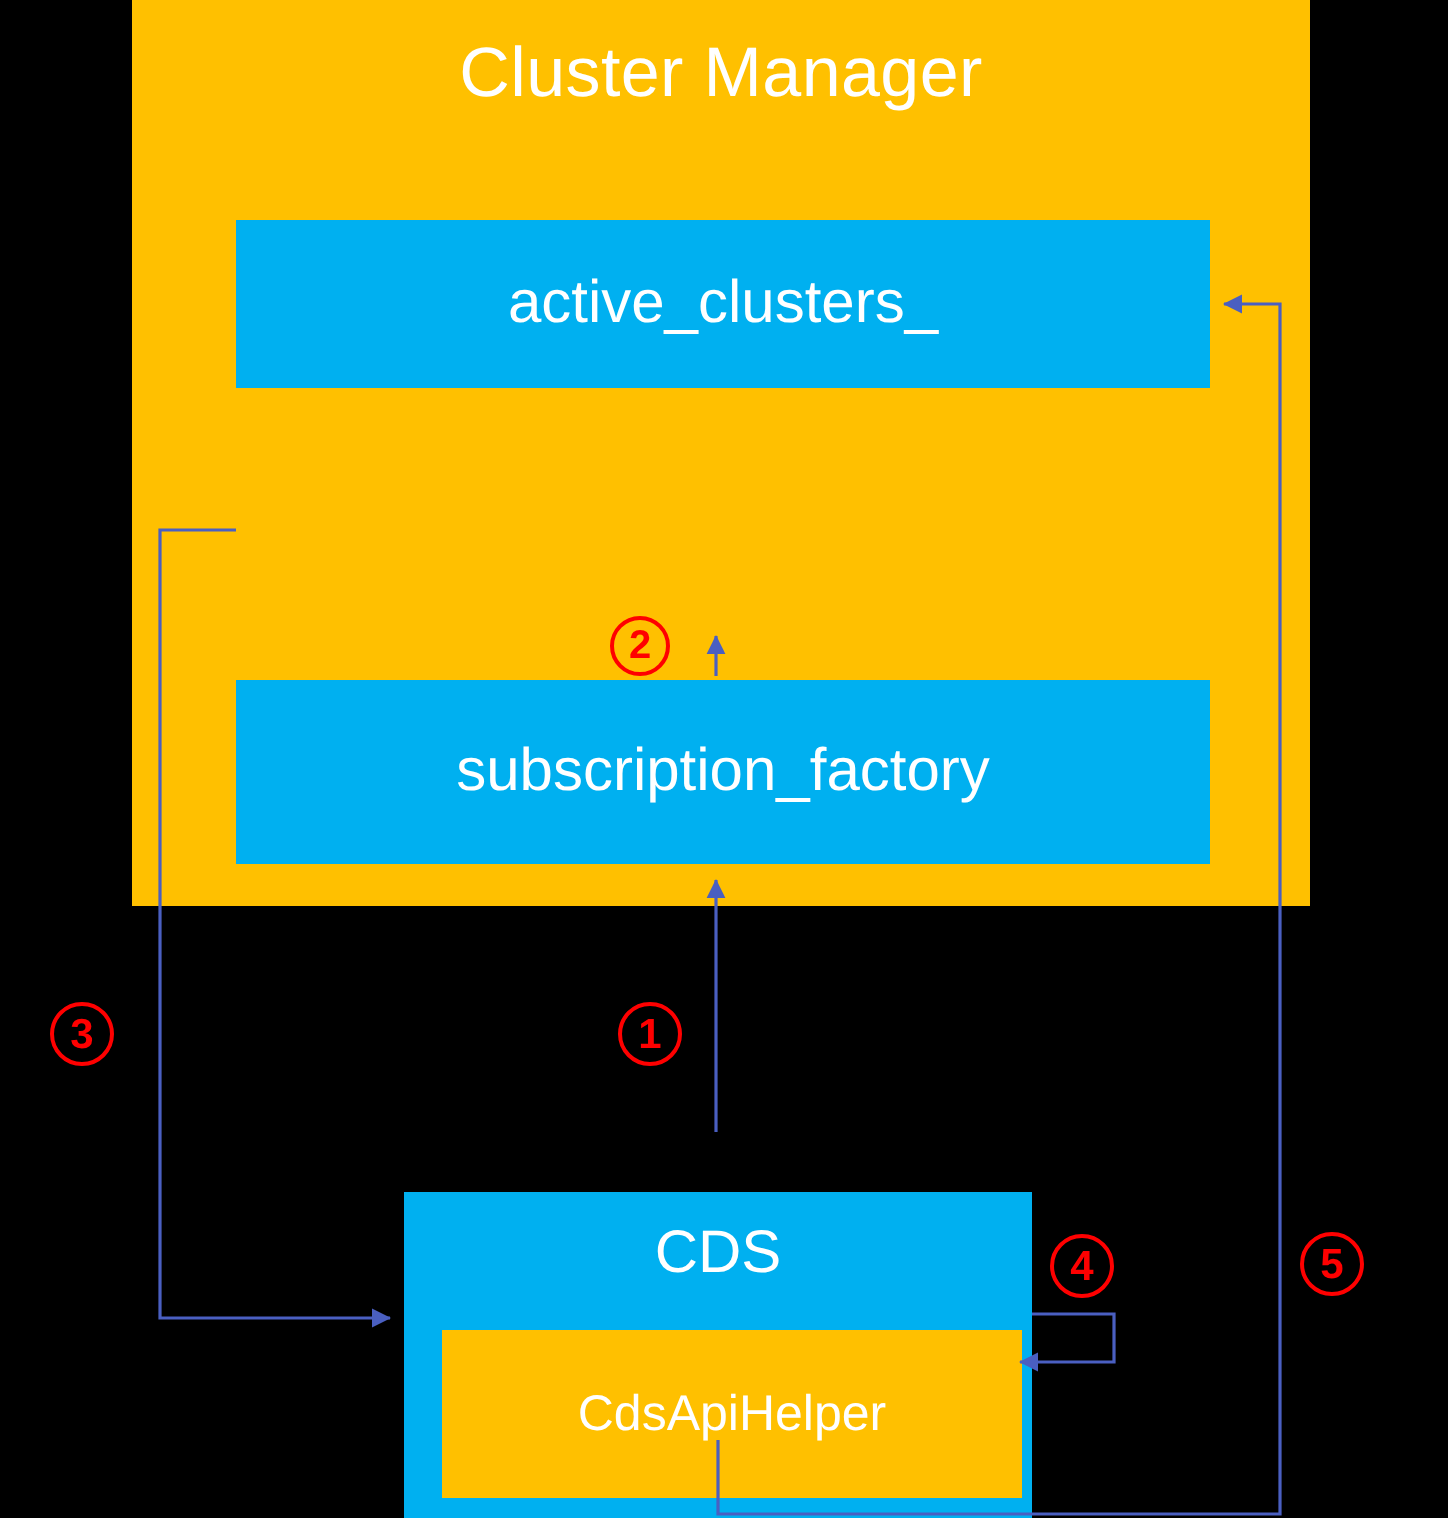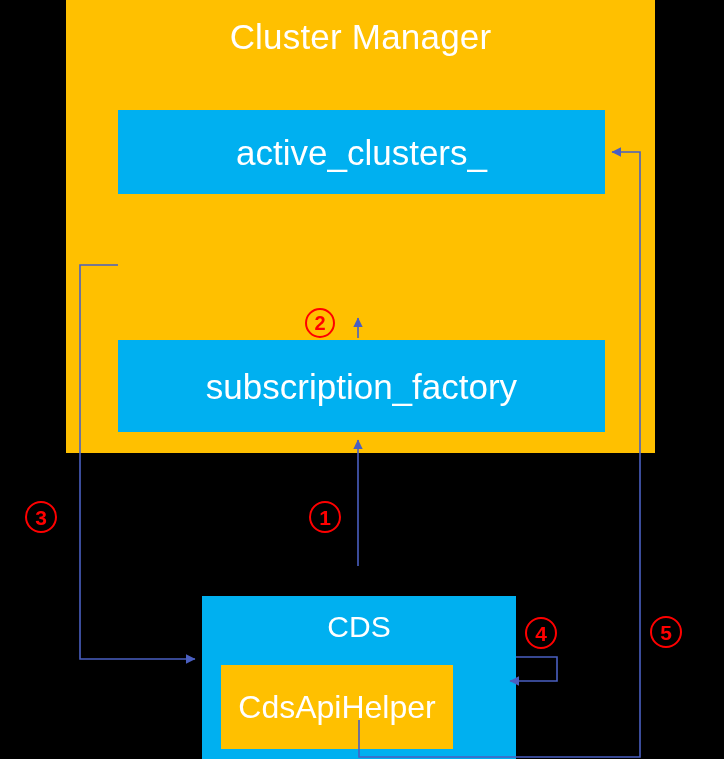--- a/index.html
+++ b/index.html
@@ -39,21 +39,21 @@
     letter-spacing: 0.2px;
   }
 
   .blue-box {
     position: absolute;
     background: #00B0F0;
     color: #FFFFFF;
     display: flex;
     align-items: center;
     justify-content: center;
-    font-size: 35px;
+    font-size: 30px;
     font-weight: 400;
     line-height: 1;
   }
   .box-active-clusters {
     left: 118px;
     top: 110px;
     width: 487px;
     height: 84px;
   }
   .box-ads-mux {
@@ -86,28 +86,28 @@
     text-align: center;
     color: #FFFFFF;
     font-size: 30px;
     font-weight: 400;
     line-height: 1.1;
   }
   .cds-helper {
     position: absolute;
     left: 19px;
     top: 69px;
-    width: 232px;
+    width: 290px;
     height: 84px;
     background: #FFC000;
     color: #FFFFFF;
     display: flex;
     align-items: center;
     justify-content: center;
-    font-size: 32px;
+    font-size: 25px;
     font-weight: 400;
     line-height: 1;
   }
 
   
   .connectors {
     position: absolute;
     left: 0;
     top: 0;
     width: 724px;

